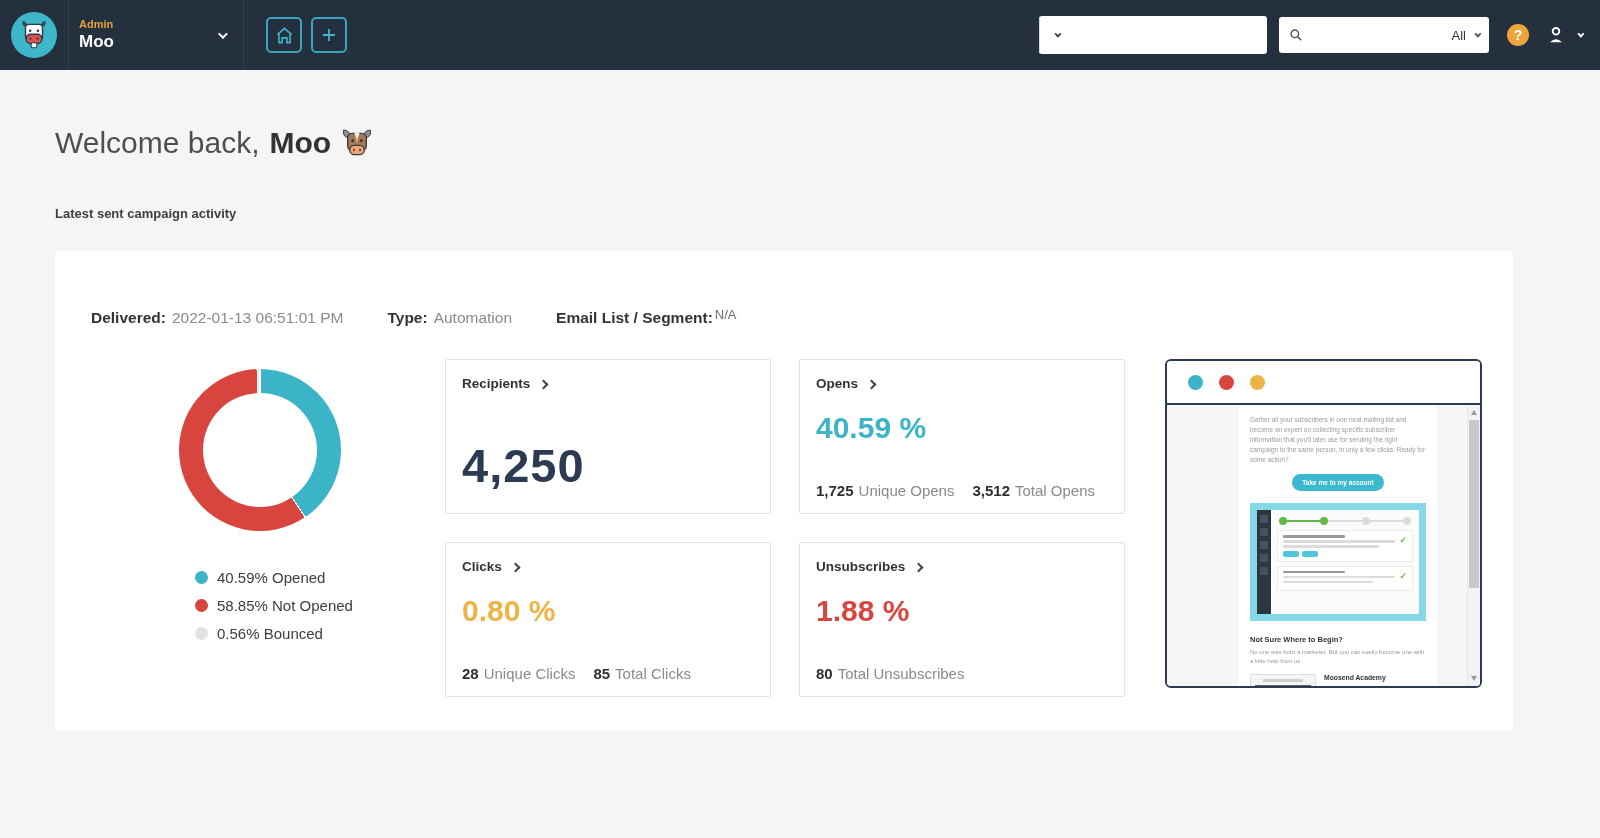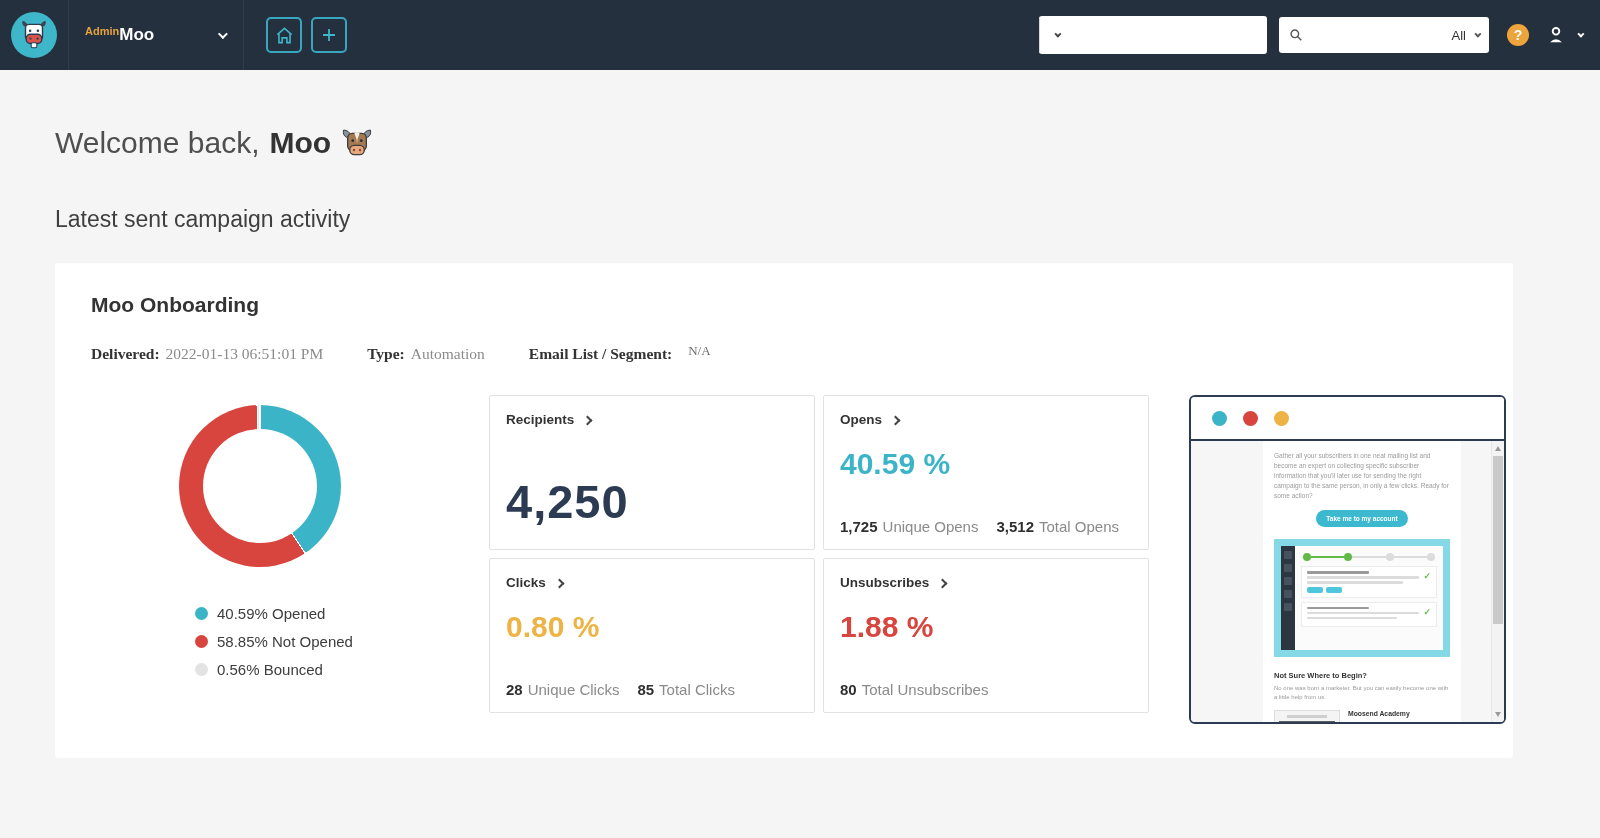--- a/index.html
+++ b/index.html
@@ -4,21 +4,21 @@
 <style>
   * { margin:0; padding:0; box-sizing:border-box; }
   html,body { width:1600px; height:838px; }
   body { font-family:"Liberation Sans", sans-serif; background:#f5f5f6; overflow:hidden; }
 
   
   .navbar { height:70px; background:#25303e; display:flex; align-items:center; }
   .logo-wrap { width:68px; display:flex; justify-content:center; }
   .logo { width:46px; height:46px; border-radius:50%; background:#3db7c9; display:flex; align-items:center; justify-content:center; }
   .account { height:70px; display:flex; align-items:center; padding:0 18px 0 10px; border-left:1px solid #323d4c; border-right:1px solid #323d4c; width:176px; }
-  .account-names { display:flex; line-height:1.3;margin-left:6px; }
+  .account-names { display:flex; flex-direction:column; line-height:1.3; }
   .admin-label { color:#e8a33d; font-size:11px; font-weight:700; }
   .account-name { color:#ffffff; font-size:17px; font-weight:700; }
   .account .chev { margin-left:auto; color:#fff; }
   .chev { display:inline-block; width:7px; height:7px; border-right:2px solid currentColor; border-bottom:2px solid currentColor; transform:rotate(45deg) translateY(-2px); }
   .chev-right { transform:rotate(-45deg); }
   .chev-sm { width:5px; height:5px; }
   .icon-btns { display:flex; gap:9px; margin-left:22px; }
   .nav-icon-btn { width:36px; height:36px; border:2px solid #39a6c0; border-radius:5px; background:transparent; display:flex; align-items:center; justify-content:center; cursor:pointer; color:#3db7c9; }
   .nav-menu { display:flex; align-items:center; gap:62px; margin-left:34px; }
   .nav-item { color:#fff; font-size:14px; font-weight:600; display:flex; align-items:center; gap:9px; cursor:pointer; }
@@ -31,41 +31,41 @@
   .search-box input { border:none; outline:none; flex:1; min-width:0; font-size:13px; font-family:"Liberation Sans", sans-serif; margin-left:6px; background:transparent; }
   .search-all { font-size:13px; color:#333; margin-right:8px; }
   .search-box .chev { color:#555; }
   .help-bubble { width:22px; height:22px; border-radius:50%; background:#eda43b; color:#fff; font-size:14px; font-weight:700; display:flex; align-items:center; justify-content:center; margin:0 16px 0 18px; cursor:pointer; }
   .profile { display:flex; align-items:center; gap:10px; margin-right:18px; cursor:pointer; color:#fff; }
 
   
   .page { padding:56px 87px 0 55px; }
   .welcome { font-size:30px; color:#4f4f4f; display:flex; align-items:flex-end; gap:10px; }
   .welcome b { color:#333; }
-  .section-title { margin-top:46px; font-size:23px; color:#3f3f3f; }
+  .section-title { margin-top:46px; font-size:13px; color:#3f3f3f;font-weight:bold; }
 
   .campaign-card { margin-top:30px; background:#fff; border-radius:3px; padding:30px 36px 34px 36px; }
   .campaign-title { font-size:21px; font-weight:700; color:#333; }
-  .meta-row { margin-top:28px; display:flex; gap:44px; font-size:15.5px; align-items:flex-start;font-family:Liberation Serif, serif; }
+  .meta-row { margin-top:28px; display:flex; gap:44px; font-size:15.5px; align-items:flex-start; }
   .meta-label { font-weight:700; color:#333; }
   .meta-value { color:#8b8b8b; margin-left:6px; }
-  .meta-value-sup { color:#6d6d6d; margin-left:16px; font-size:13px; position:relative; top:-4px; }
+  .meta-value-sup { color:#6d6d6d; margin-left:2px; font-size:13px; position:relative; top:-4px; }
 
   .card-body { margin-top:32px; display:flex; }
 
   
   .donut-col { width:354px; flex:none; }
   .donut { width:162px; height:162px; border-radius:50%; margin:10px 0 0 88px; position:relative; }
   .donut::after { content:""; position:absolute; inset:24px; background:#fff; border-radius:50%; }
   .legend { margin:38px 0 0 104px; display:flex; flex-direction:column; gap:11px; }
   .legend-row { display:flex; align-items:center; gap:9px; font-size:15px; color:#3d3d3d; }
   .legend-dot { width:13px; height:13px; border-radius:50%; flex:none; }
 
   
-  .stats-grid { display:grid; grid-template-columns:326px 326px; grid-auto-rows:155px; gap:8px; flex:none;margin-left:44px; }
+  .stats-grid { display:grid; grid-template-columns:326px 326px; grid-auto-rows:155px; gap:28px; flex:none; }
   .stat-card { border:1px solid #e2e2e2; border-radius:2px; background:#fff; padding:16px 16px 14px 16px; display:flex; flex-direction:column; }
   .stat-head { display:flex; align-items:center; gap:10px; font-size:13.5px; font-weight:700; color:#333; cursor:pointer; }
   .stat-head .chev { color:#444; margin-top:2px; }
   .stat-big { margin-top:auto; font-size:47px; font-weight:700; color:#2c3b52; letter-spacing:1px; padding-bottom:6px; }
   .stat-pct { margin-top:20px; font-size:30px; font-weight:700; }
   .substats { margin-top:auto; display:flex; gap:18px; font-size:15px; color:#8a8a8a; }
   .substat b { color:#2f2f2f; margin-right:5px;text-align:center; }
 
   
   .preview { width:317px; height:329px; margin-left:40px; flex:none; border:2px solid #2c3b52; border-radius:6px; background:#fff; overflow:hidden; cursor:pointer; }
@@ -206,21 +206,20 @@
         <rect x="13" y="26" width="22" height="14" rx="7" fill="#e8a87c" stroke="#3c3c3c" stroke-width="2"></rect>
         <circle cx="19.5" cy="33" r="1.8" fill="#8a4b2d"></circle>
         <circle cx="28.5" cy="33" r="1.8" fill="#8a4b2d"></circle>
       </svg>
     </span>
   </div>
 
   <div class="section-title">Latest sent campaign activity</div>
 
   <div class="campaign-card">
-    <div class="campaign-title">Moo Onboarding</div>
 
     <div class="meta-row">
       <div>
         <span class="meta-label">Delivered:</span><span class="meta-value">2022-01-13 06:51:01 PM</span>
       </div>
       <div>
         <span class="meta-label">Type:</span><span class="meta-value">Automation</span>
       </div>
       <div>
         <span class="meta-label">Email List / Segment:</span><span class="meta-value-sup">N/A</span>

